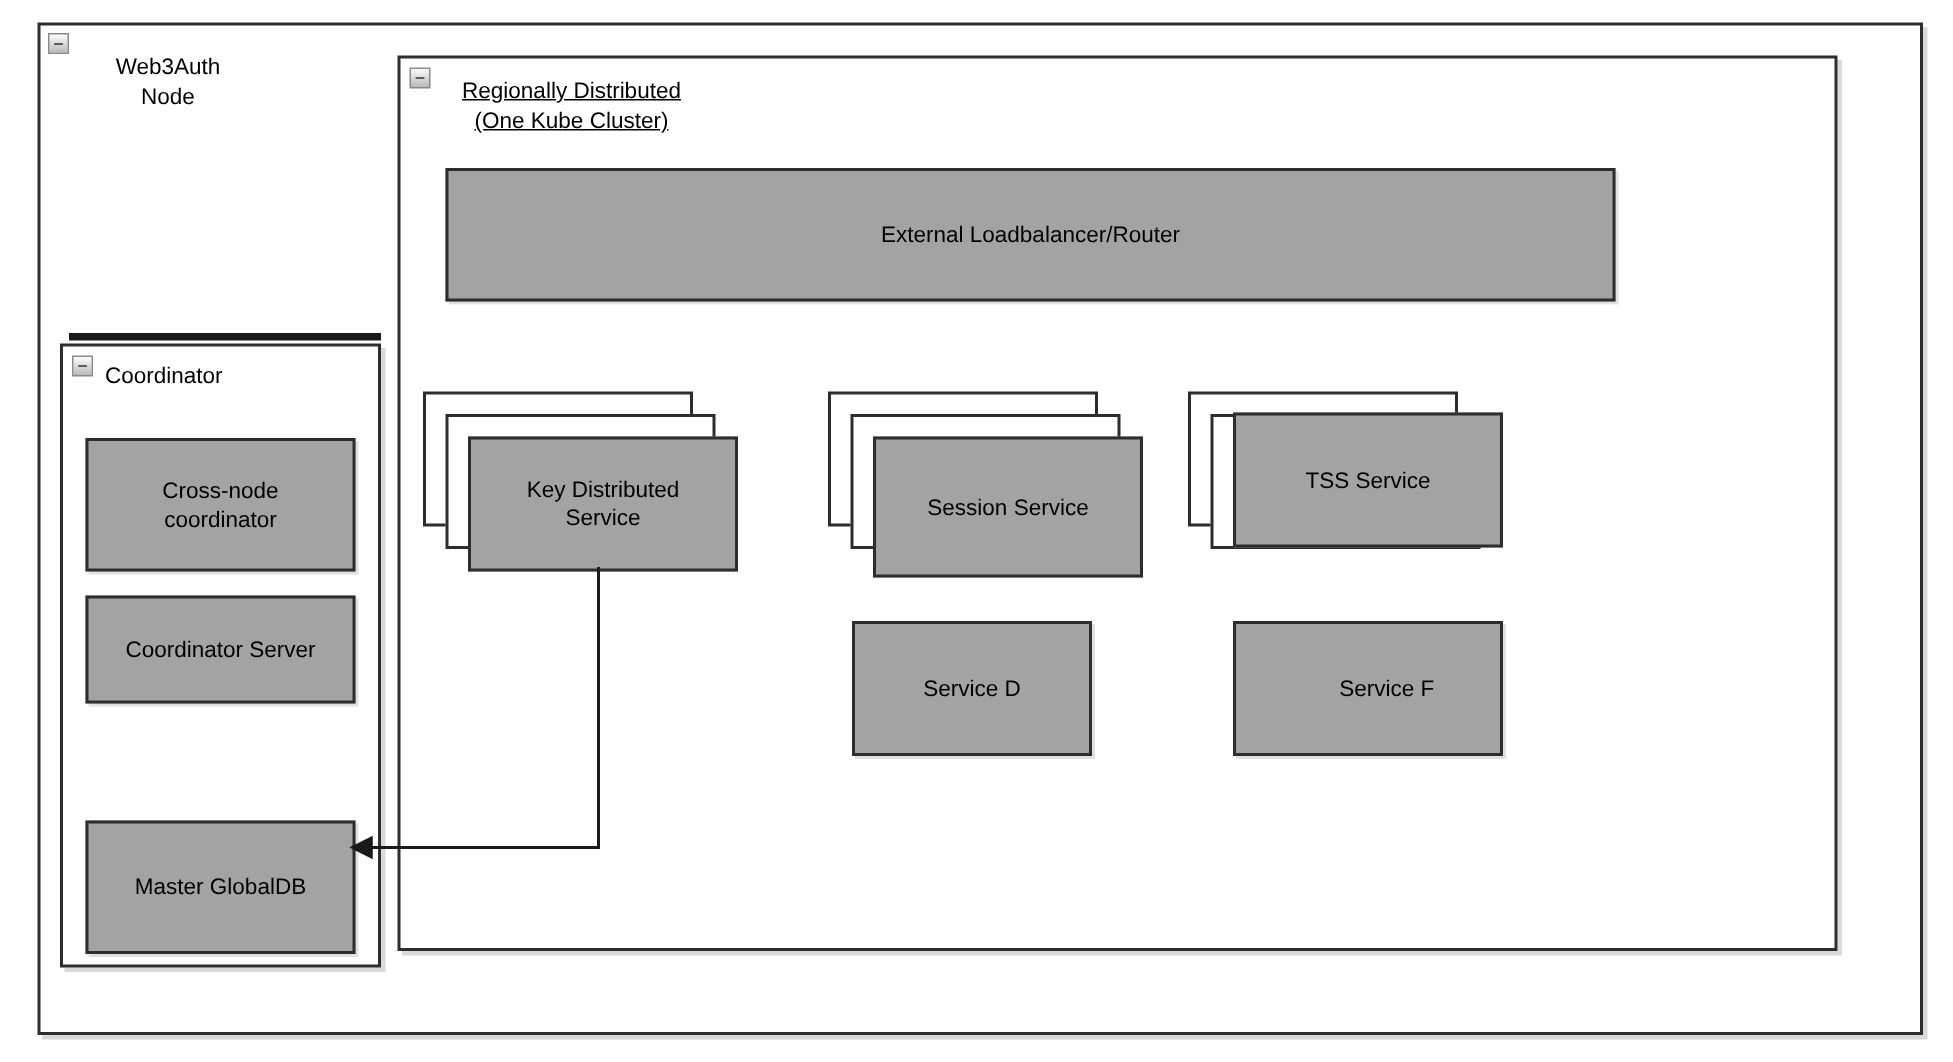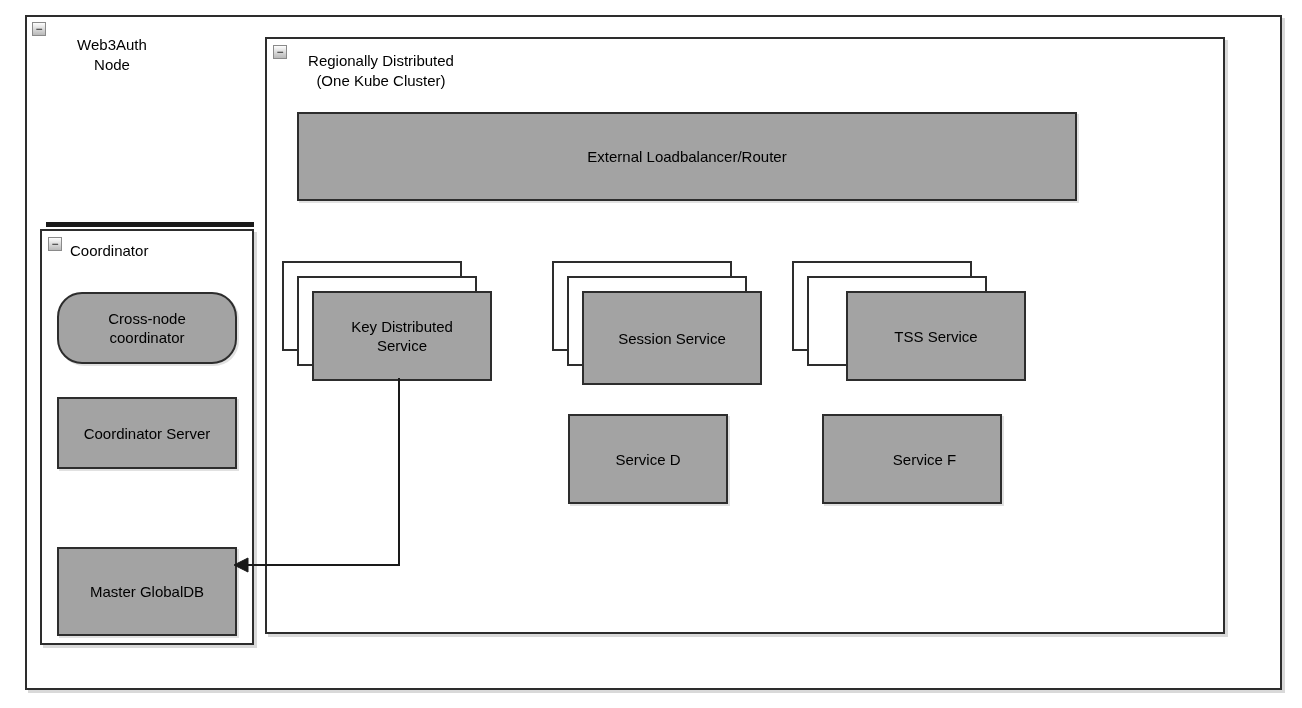--- a/index.html
+++ b/index.html
@@ -91,41 +91,41 @@
       <div>Node</div>
     </div>
 
     <div class="coord-topbar" style="left:19px; top:205px;"></div>
     <div class="container shadowed" style="left:13px; top:212px; width:214px; height:416px;">
       <div class="collapse-btn" style="left:6px; top:6px;">
         <span>−</span>
       </div>
       <div class="container-label" style="left:28px; top:10px; text-align:left;">Coordinator</div>
 
-      <div class="node-box" style="left:15px; top:61px; width:180px; height:72px;border-radius:25px;">
+      <div class="node-box" style="left:15px; top:61px; width:180px; height:89px;">
         <div>
           <div>Cross-node</div>
           <div>coordinator</div>
         </div>
       </div>
 
       <div class="node-box" style="left:15px; top:166px; width:180px; height:72px;align-items:center;">
         <div>Coordinator Server</div>
       </div>
 
       <div class="node-box" style="left:15px; top:316px; width:180px; height:89px;text-align:center;">
         <div>Master GlobalDB</div>
       </div>
     </div>
 
     <div class="container shadowed" style="left:238px; top:20px; width:960px; height:597px;">
       <div class="collapse-btn" style="left:6px; top:6px;">
         <span>−</span>
       </div>
-      <div class="container-label" style="left:28px; top:12px; width:172px;">
+      <div class="container-label" style="left:28px; top:12px; width:172px;text-decoration:underline;">
         <div>Regionally Distributed</div>
         <div>(One Kube Cluster)</div>
       </div>
 
       <div class="node-box" style="left:30px; top:73px; width:780px; height:89px;">
         <div>External Loadbalancer/Router</div>
       </div>
 
       <div>
         <div class="stack-card" style="left:15px; top:222px;"></div>
@@ -142,21 +142,21 @@
         <div class="stack-card" style="left:285px; top:222px;"></div>
         <div class="stack-card" style="left:300px; top:237px;"></div>
         <div class="node-box" style="left:315px; top:252px; width:180px; height:94px; box-shadow:none;">
           <div>Session Service</div>
         </div>
       </div>
 
       <div>
         <div class="stack-card" style="left:525px; top:222px;"></div>
         <div class="stack-card" style="left:540px; top:237px;"></div>
-        <div class="node-box" style="left:555px; top:252px; width:180px; height:90px; box-shadow:none;margin-left:24px;">
+        <div class="node-box" style="left:555px; top:236px; width:180px; height:90px; box-shadow:none;">
           <div>TSS Service</div>
         </div>
       </div>
 
       <div class="node-box" style="left:301px; top:375px; width:160px; height:90px;">
         <div>Service D</div>
       </div>
 
       <div class="node-box" style="left:555px; top:375px; width:180px; height:90px;padding-left:25px;">
         <div>Service F</div>

